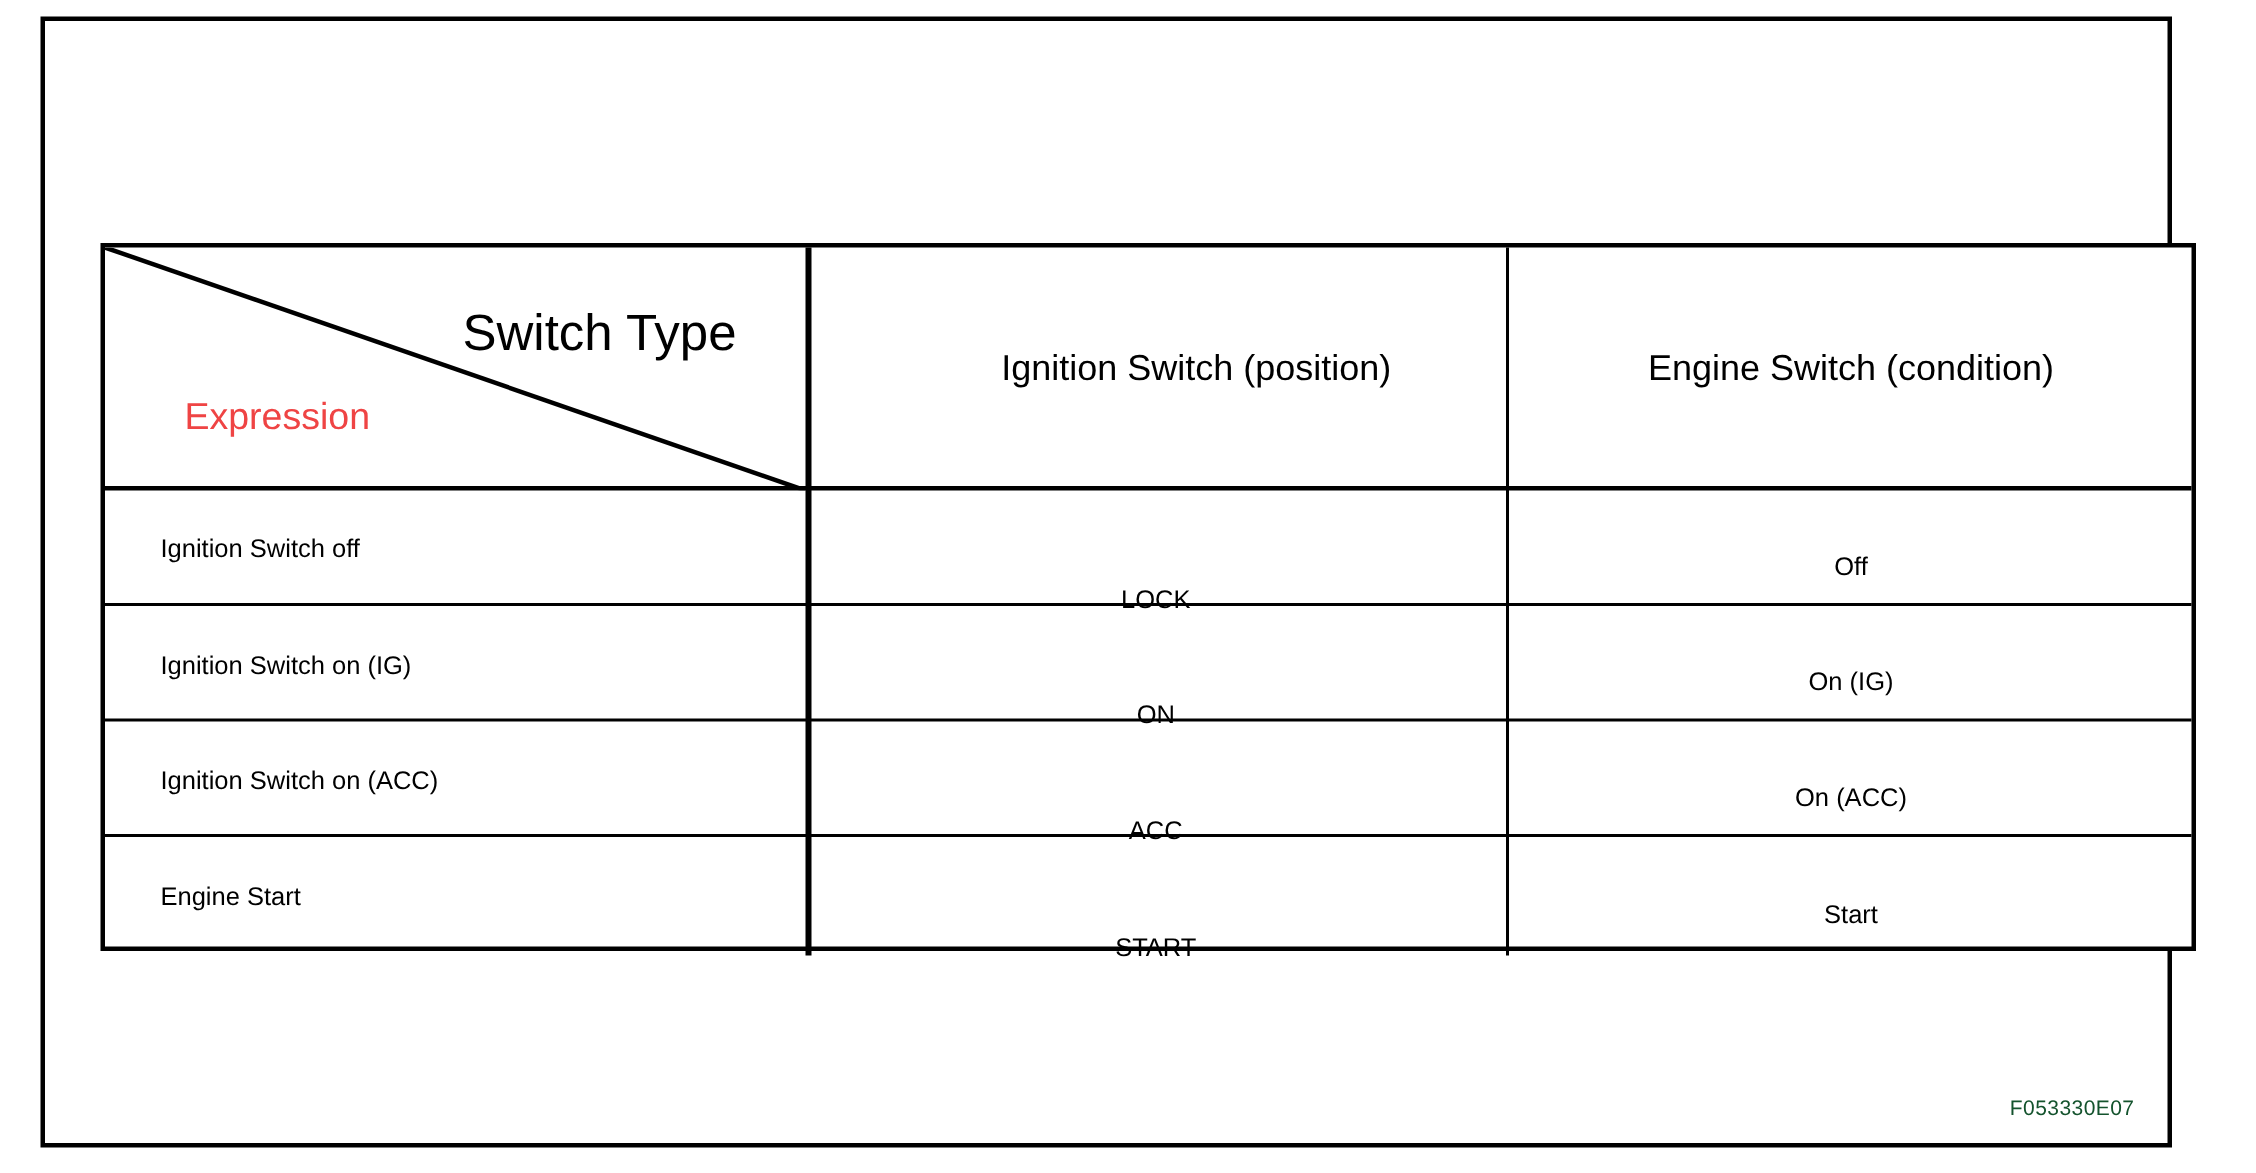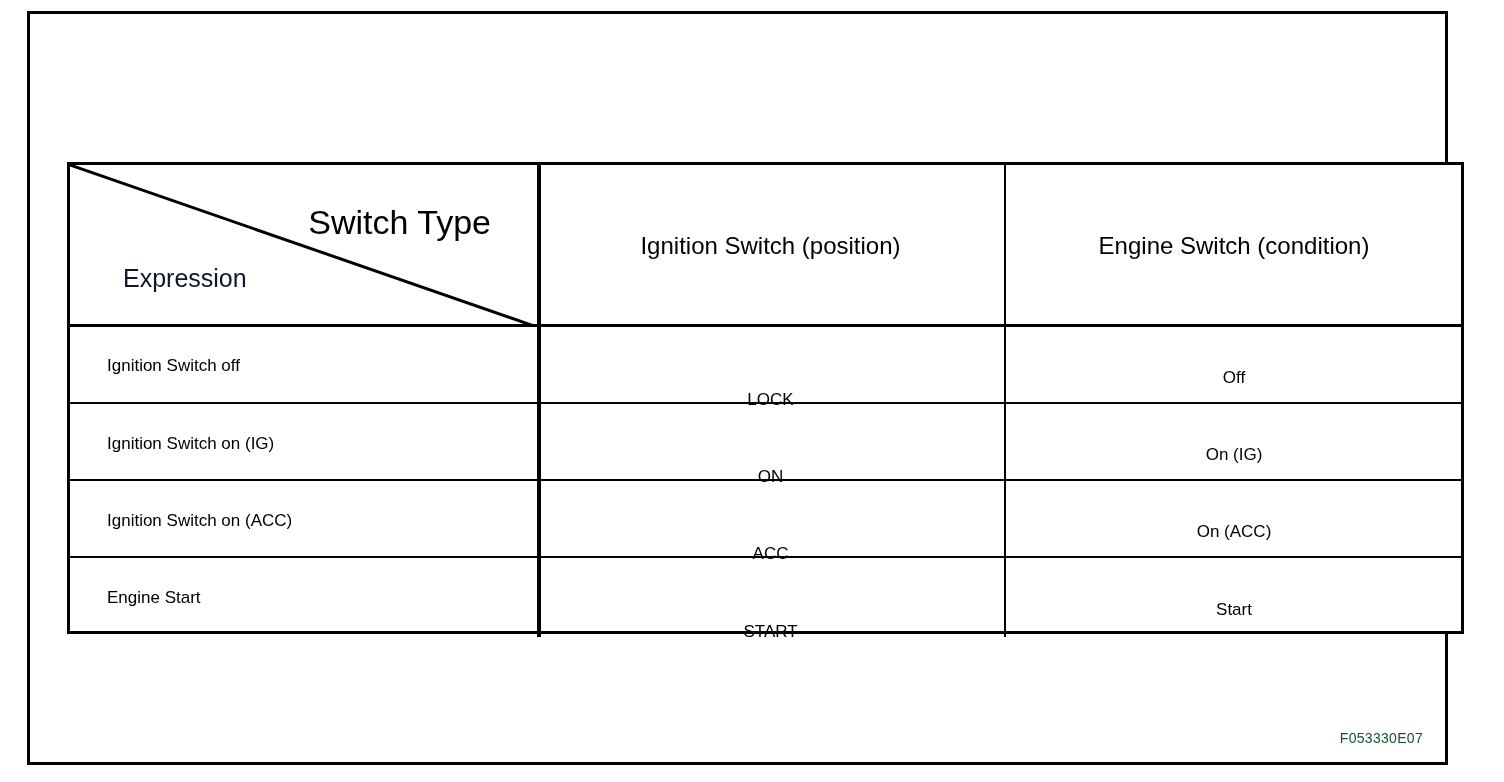--- a/index.html
+++ b/index.html
@@ -84,39 +84,39 @@
     color: #000000;
     white-space: nowrap;
     line-height: 1;
   }
 
   .corner-label-bottom {
     position: absolute;
     left: 53px;
     top: 101px;
     font-size: 25px;
-    color: #0f172a;
+    color: #ef4444;
     white-space: nowrap;
     line-height: 1;
   }
 
   .header-cell {
     position: absolute;
     top: 0;
     height: 162px;
     display: flex;
     align-items: center;
     justify-content: center;
     font-size: 24px;
     color: #000000;
     text-align: center;
     white-space: nowrap;
   }
 
-  .header-cell.col-mid { left: 467px; width: 467px; }
+  .header-cell.col-mid { left: 494px; width: 467px; }
   .header-cell.col-right { left: 934px; width: 460px; }
 
   
   .vdiv {
     position: absolute;
     top: 0;
     background: #000000;
   }
   .vdiv-1 {
     left: 467px;

